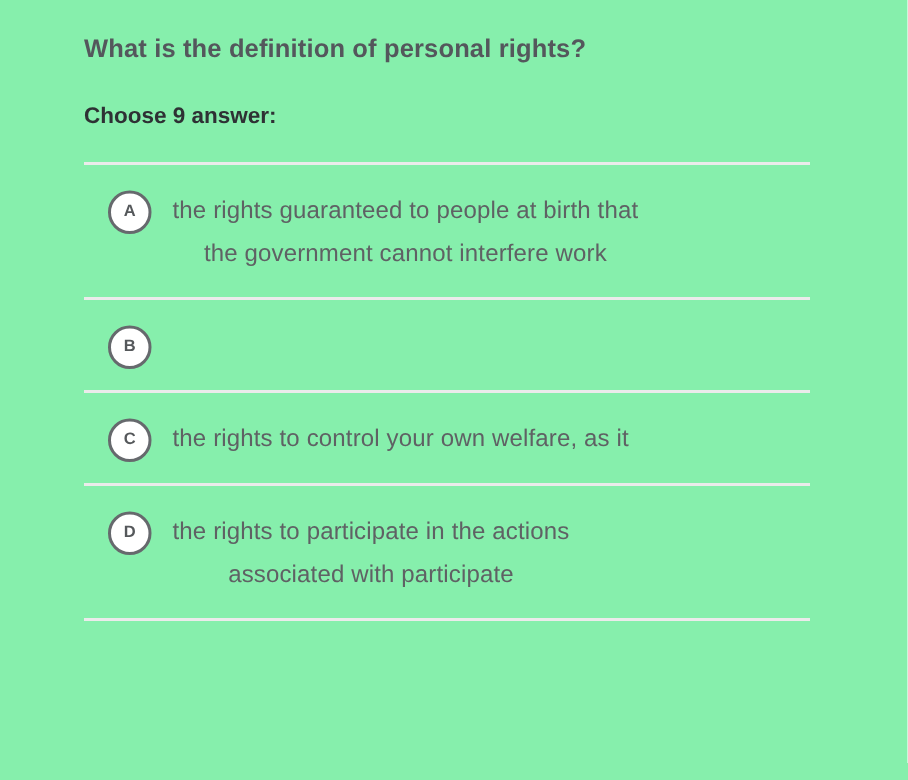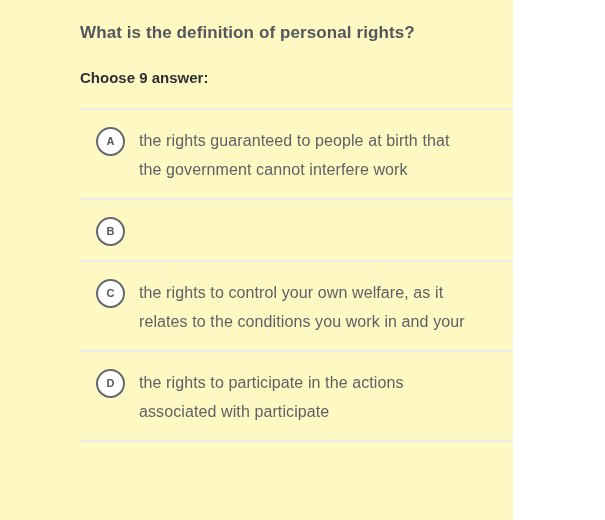--- a/index.html
+++ b/index.html
@@ -2,25 +2,24 @@
 <html><head>
 <meta charset="utf-8">
 <style>
   * { margin: 0; padding: 0; box-sizing: border-box; }
   html, body {
     background: #ffffff;
     font-family: "Liberation Sans", "DejaVu Sans", sans-serif;
   }
   .page {
     position: relative;
-    width: 513px;
+    width: 605px;
     height: 520px;
-    background: #fef9c3;
+    background: #86efac;
     overflow: hidden;
-    padding-left: 24px;
   }
   .content {
     padding-top: 21px;
     margin-left: 56px;
     width: 484px;
   }
   .question-title {
     font-size: 17px;
     font-weight: 700;
     color: #54575c;
@@ -65,20 +64,21 @@
     font-weight: 700;
     color: #55585b;
     line-height: 1;
   }
   .choice-text {
     margin-left: 14px;
     font-size: 16px;
     line-height: 29px;
     color: #5f6164;
     letter-spacing: 0.1px;
+    text-align: center;
   }
   .choice-text span { display: block; }
 </style>
 </head>
 <body>
 
 <div class="page">
   <div class="content">
 
     <div class="question-title">What is the definition of personal rights?</div>
@@ -108,21 +108,20 @@
       </div>
 
       <div class="divider"></div>
 
       <div class="choice">
         <div class="radio-badge">
           <span class="letter">C</span>
         </div>
         <div class="choice-text">
           <span>the rights to control your own welfare, as it</span>
-          <span>relates to the conditions you work in and your</span>
         </div>
       </div>
 
       <div class="divider"></div>
 
       <div class="choice">
         <div class="radio-badge">
           <span class="letter">D</span>
         </div>
         <div class="choice-text">

